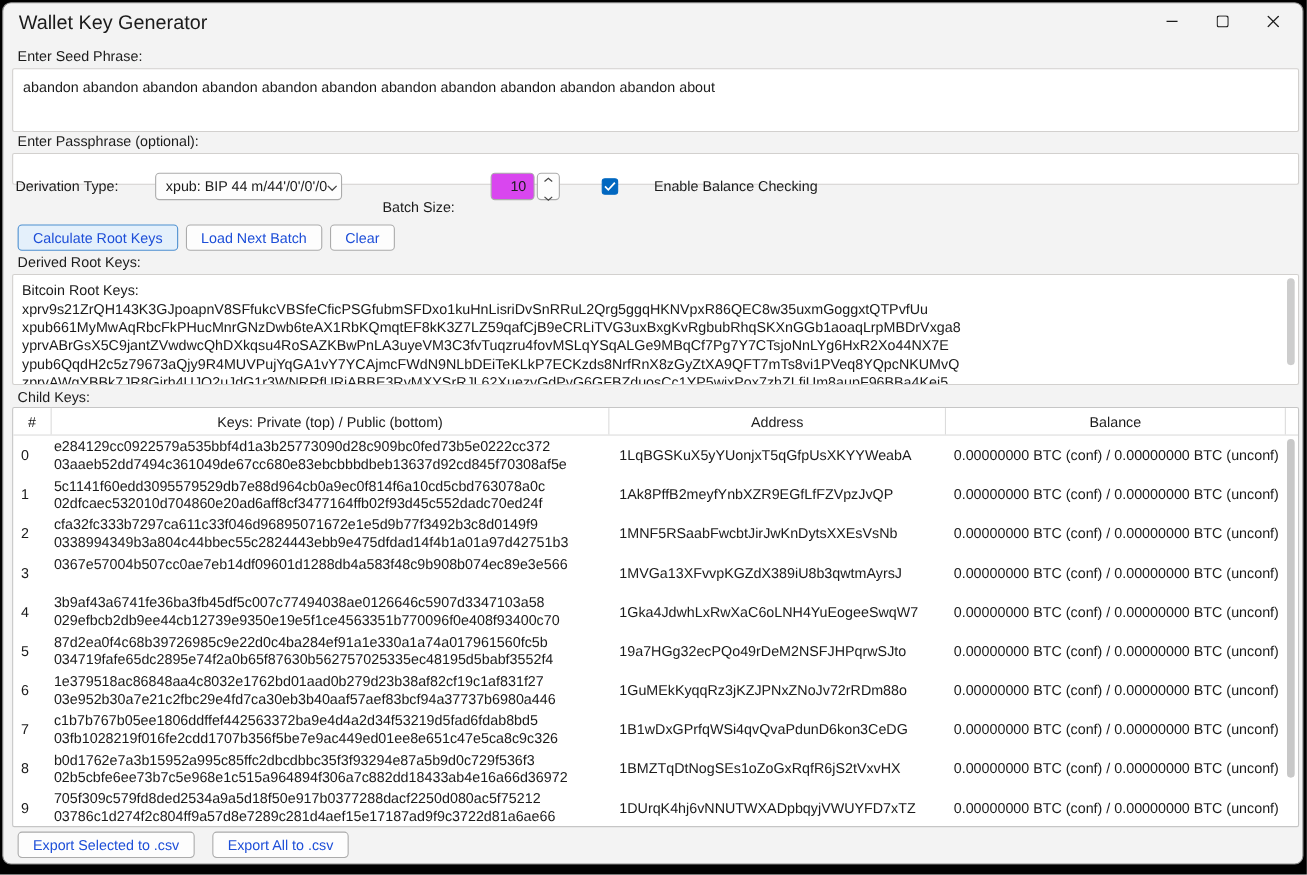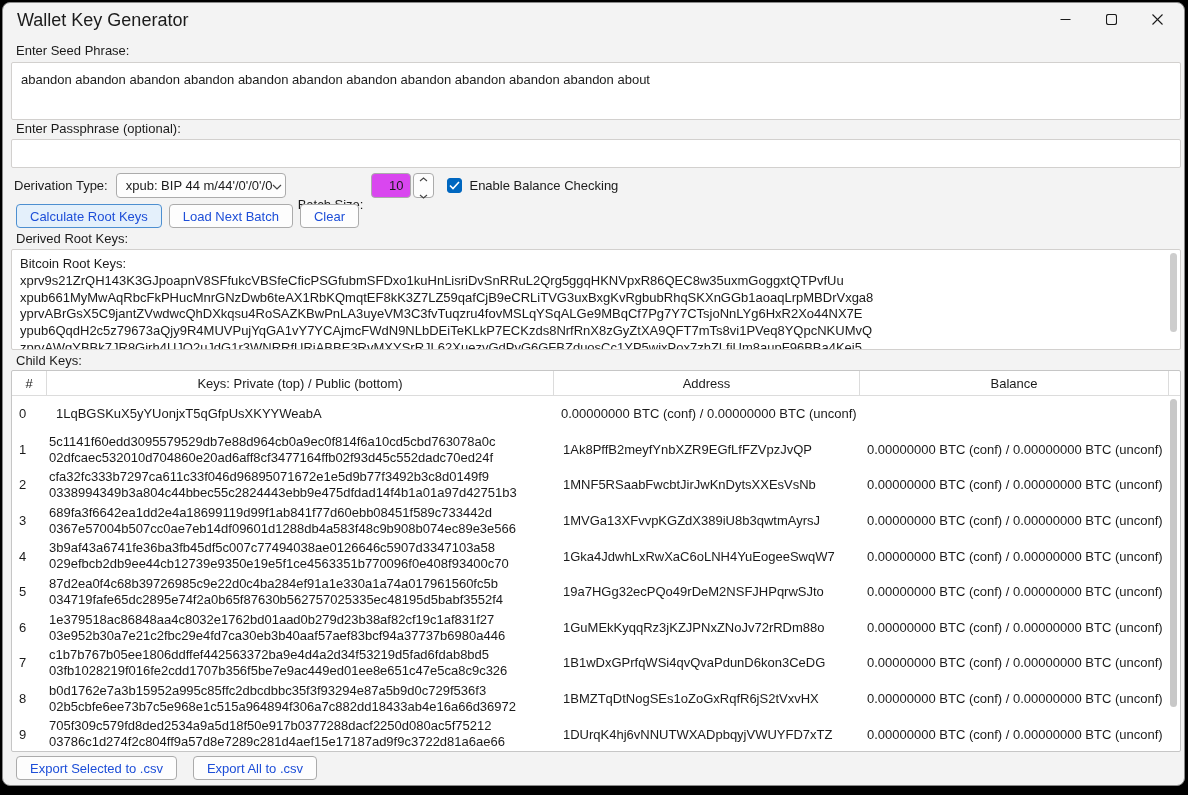--- a/index.html
+++ b/index.html
@@ -19,21 +19,21 @@
   .title { position:absolute; left:14px; top:0; line-height:34px; font-size:18px; }
   .controls { position:absolute; right:4px; top:0; height:34px; display:flex; }
   .ctrl { width:46px; height:34px; display:flex; align-items:center; justify-content:center; }
   
   .lbl { position:absolute; left:13px; height:16px; line-height:16px; white-space:nowrap; }
   
   .box { position:absolute; background:#fff; border:1px solid #d2d0ce; border-radius:2px; }
   .seedbox { left:8px; top:59px; width:1170px; height:58px; padding:8px 9px; line-height:17px; overflow:hidden; }
   .passbox { left:8px; top:136px; width:1170px; height:29px; padding:5px 9px; }
   
-  .deriv-row { position:absolute; left:11px; top:170px; height:25px; display:flex; align-items:center; white-space:nowrap; }
+  .deriv-row { position:absolute; left:11px; top:154px; height:25px; display:flex; align-items:center; white-space:nowrap;gap:25px; }
   .combo {
     display:flex; align-items:center; width:170px; height:25px; margin-left:8px;
     background:#fdfdfd; border:1px solid #ababab; border-radius:4px; padding:0 8px 0 9px; overflow:hidden;
   }
   .combo .chev { margin-left:auto; flex-shrink:0; }
   .batch-lbl { margin-left:12px;margin-top:38px; }
   .spin { display:flex; margin-left:8px; }
   .spin-val {
     width:40px; height:25px; background:#d946ef; border:1px solid #ababab; border-radius:4px;
     text-align:right; padding:4px 7px 0 0;
@@ -180,20 +180,24 @@
     <div class="thead">
       <div class="th">#</div>
       <div class="th">Keys: Private (top) / Public (bottom)</div>
       <div class="th">Address</div>
       <div class="th">Balance</div>
       <div class="th"></div>
     </div>
     <div>
   <div class="tr">
     <div class="td td-idx">0</div>
+    <div class="td td-keys">
+      <div class="key-line">e284129cc0922579a535bbf4d1a3b25773090d28c909bc0fed73b5e0222cc372</div>
+      <div class="key-line">03aaeb52dd7494c361049de67cc680e83ebcbbbdbeb13637d92cd845f70308af5e</div>
+    </div>
     <div class="td td-addr">1LqBGSKuX5yYUonjxT5qGfpUsXKYYWeabA</div>
     <div class="td td-bal">0.00000000 BTC (conf) / 0.00000000 BTC (unconf)</div>
     <div class="td"></div>
   </div>
 
   <div class="tr">
     <div class="td td-idx">1</div>
     <div class="td td-keys">
       <div class="key-line">5c1141f60edd3095579529db7e88d964cb0a9ec0f814f6a10cd5cbd763078a0c</div>
       <div class="key-line">02dfcaec532010d704860e20ad6aff8cf3477164ffb02f93d45c552dadc70ed24f</div>
@@ -210,21 +214,20 @@
       <div class="key-line">0338994349b3a804c44bbec55c2824443ebb9e475dfdad14f4b1a01a97d42751b3</div>
     </div>
     <div class="td td-addr">1MNF5RSaabFwcbtJirJwKnDytsXXEsVsNb</div>
     <div class="td td-bal">0.00000000 BTC (conf) / 0.00000000 BTC (unconf)</div>
     <div class="td"></div>
   </div>
 
   <div class="tr">
     <div class="td td-idx">3</div>
     <div class="td td-keys">
-      <div class="key-line">689fa3f6642ea1dd2e4a18699119d99f1ab841f77d60ebb08451f589c733442d</div>
       <div class="key-line">0367e57004b507cc0ae7eb14df09601d1288db4a583f48c9b908b074ec89e3e566</div>
     </div>
     <div class="td td-addr">1MVGa13XFvvpKGZdX389iU8b3qwtmAyrsJ</div>
     <div class="td td-bal">0.00000000 BTC (conf) / 0.00000000 BTC (unconf)</div>
     <div class="td"></div>
   </div>
 
   <div class="tr">
     <div class="td td-idx">4</div>
     <div class="td td-keys">

